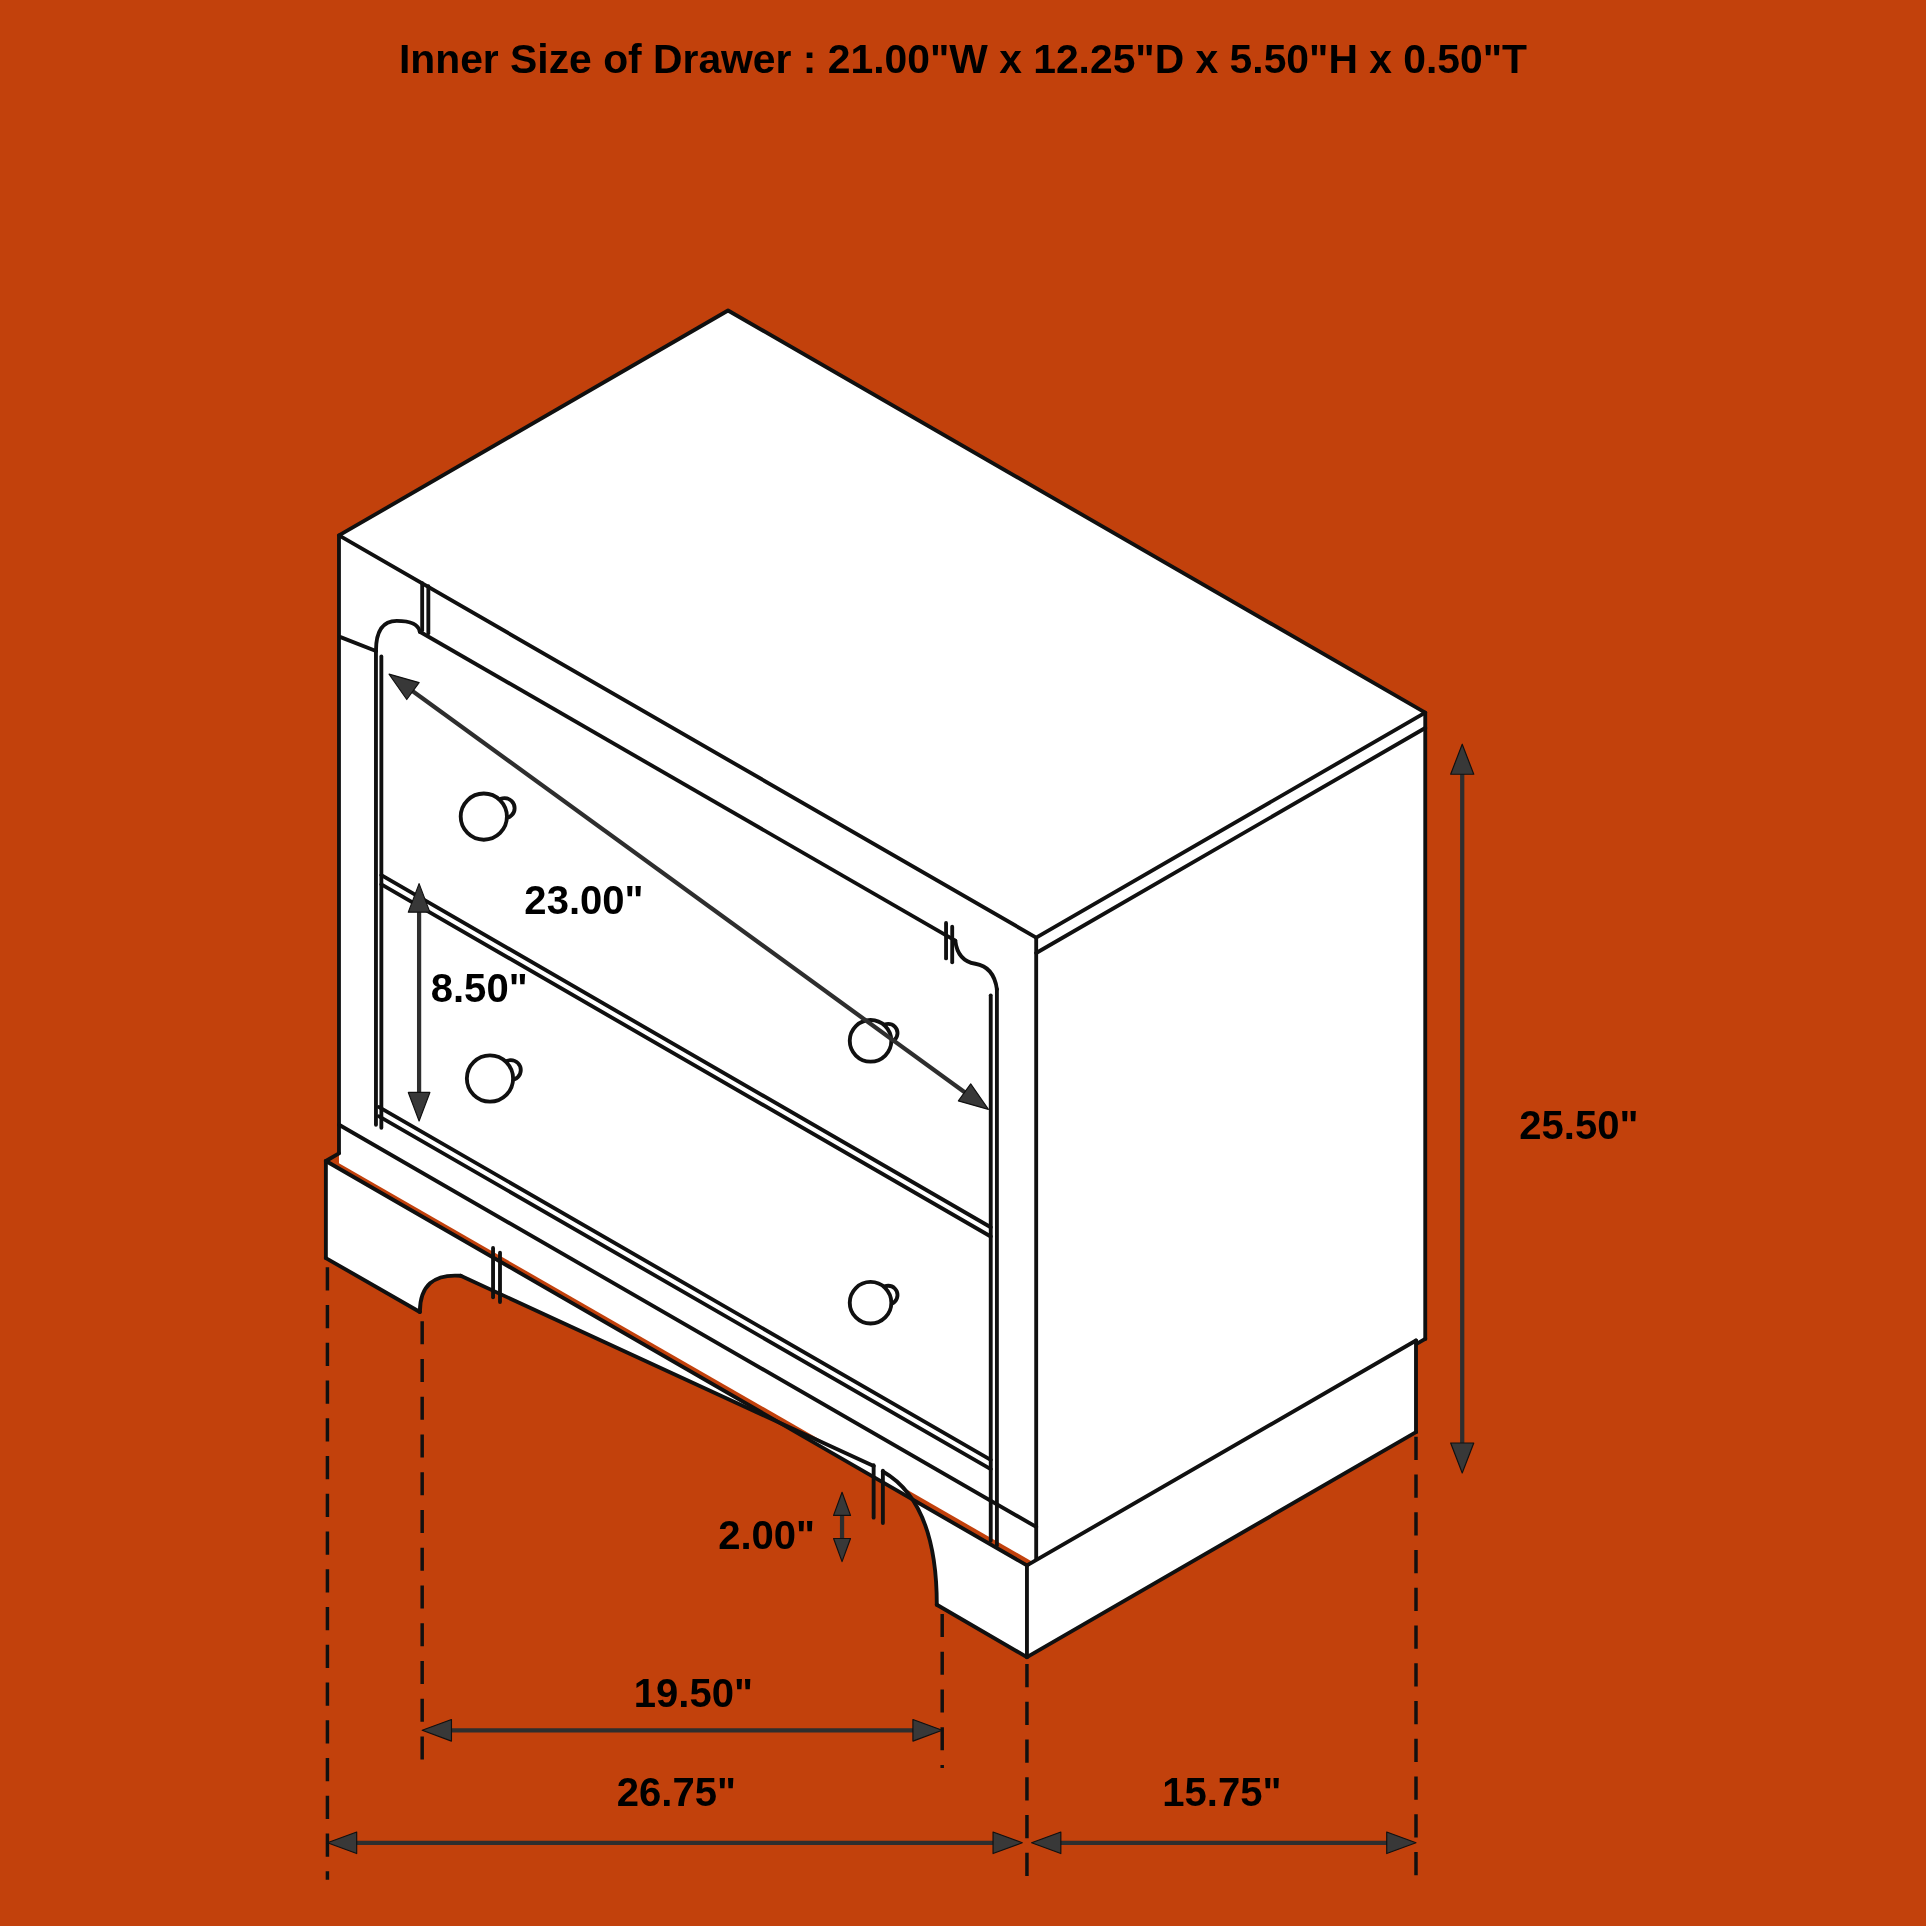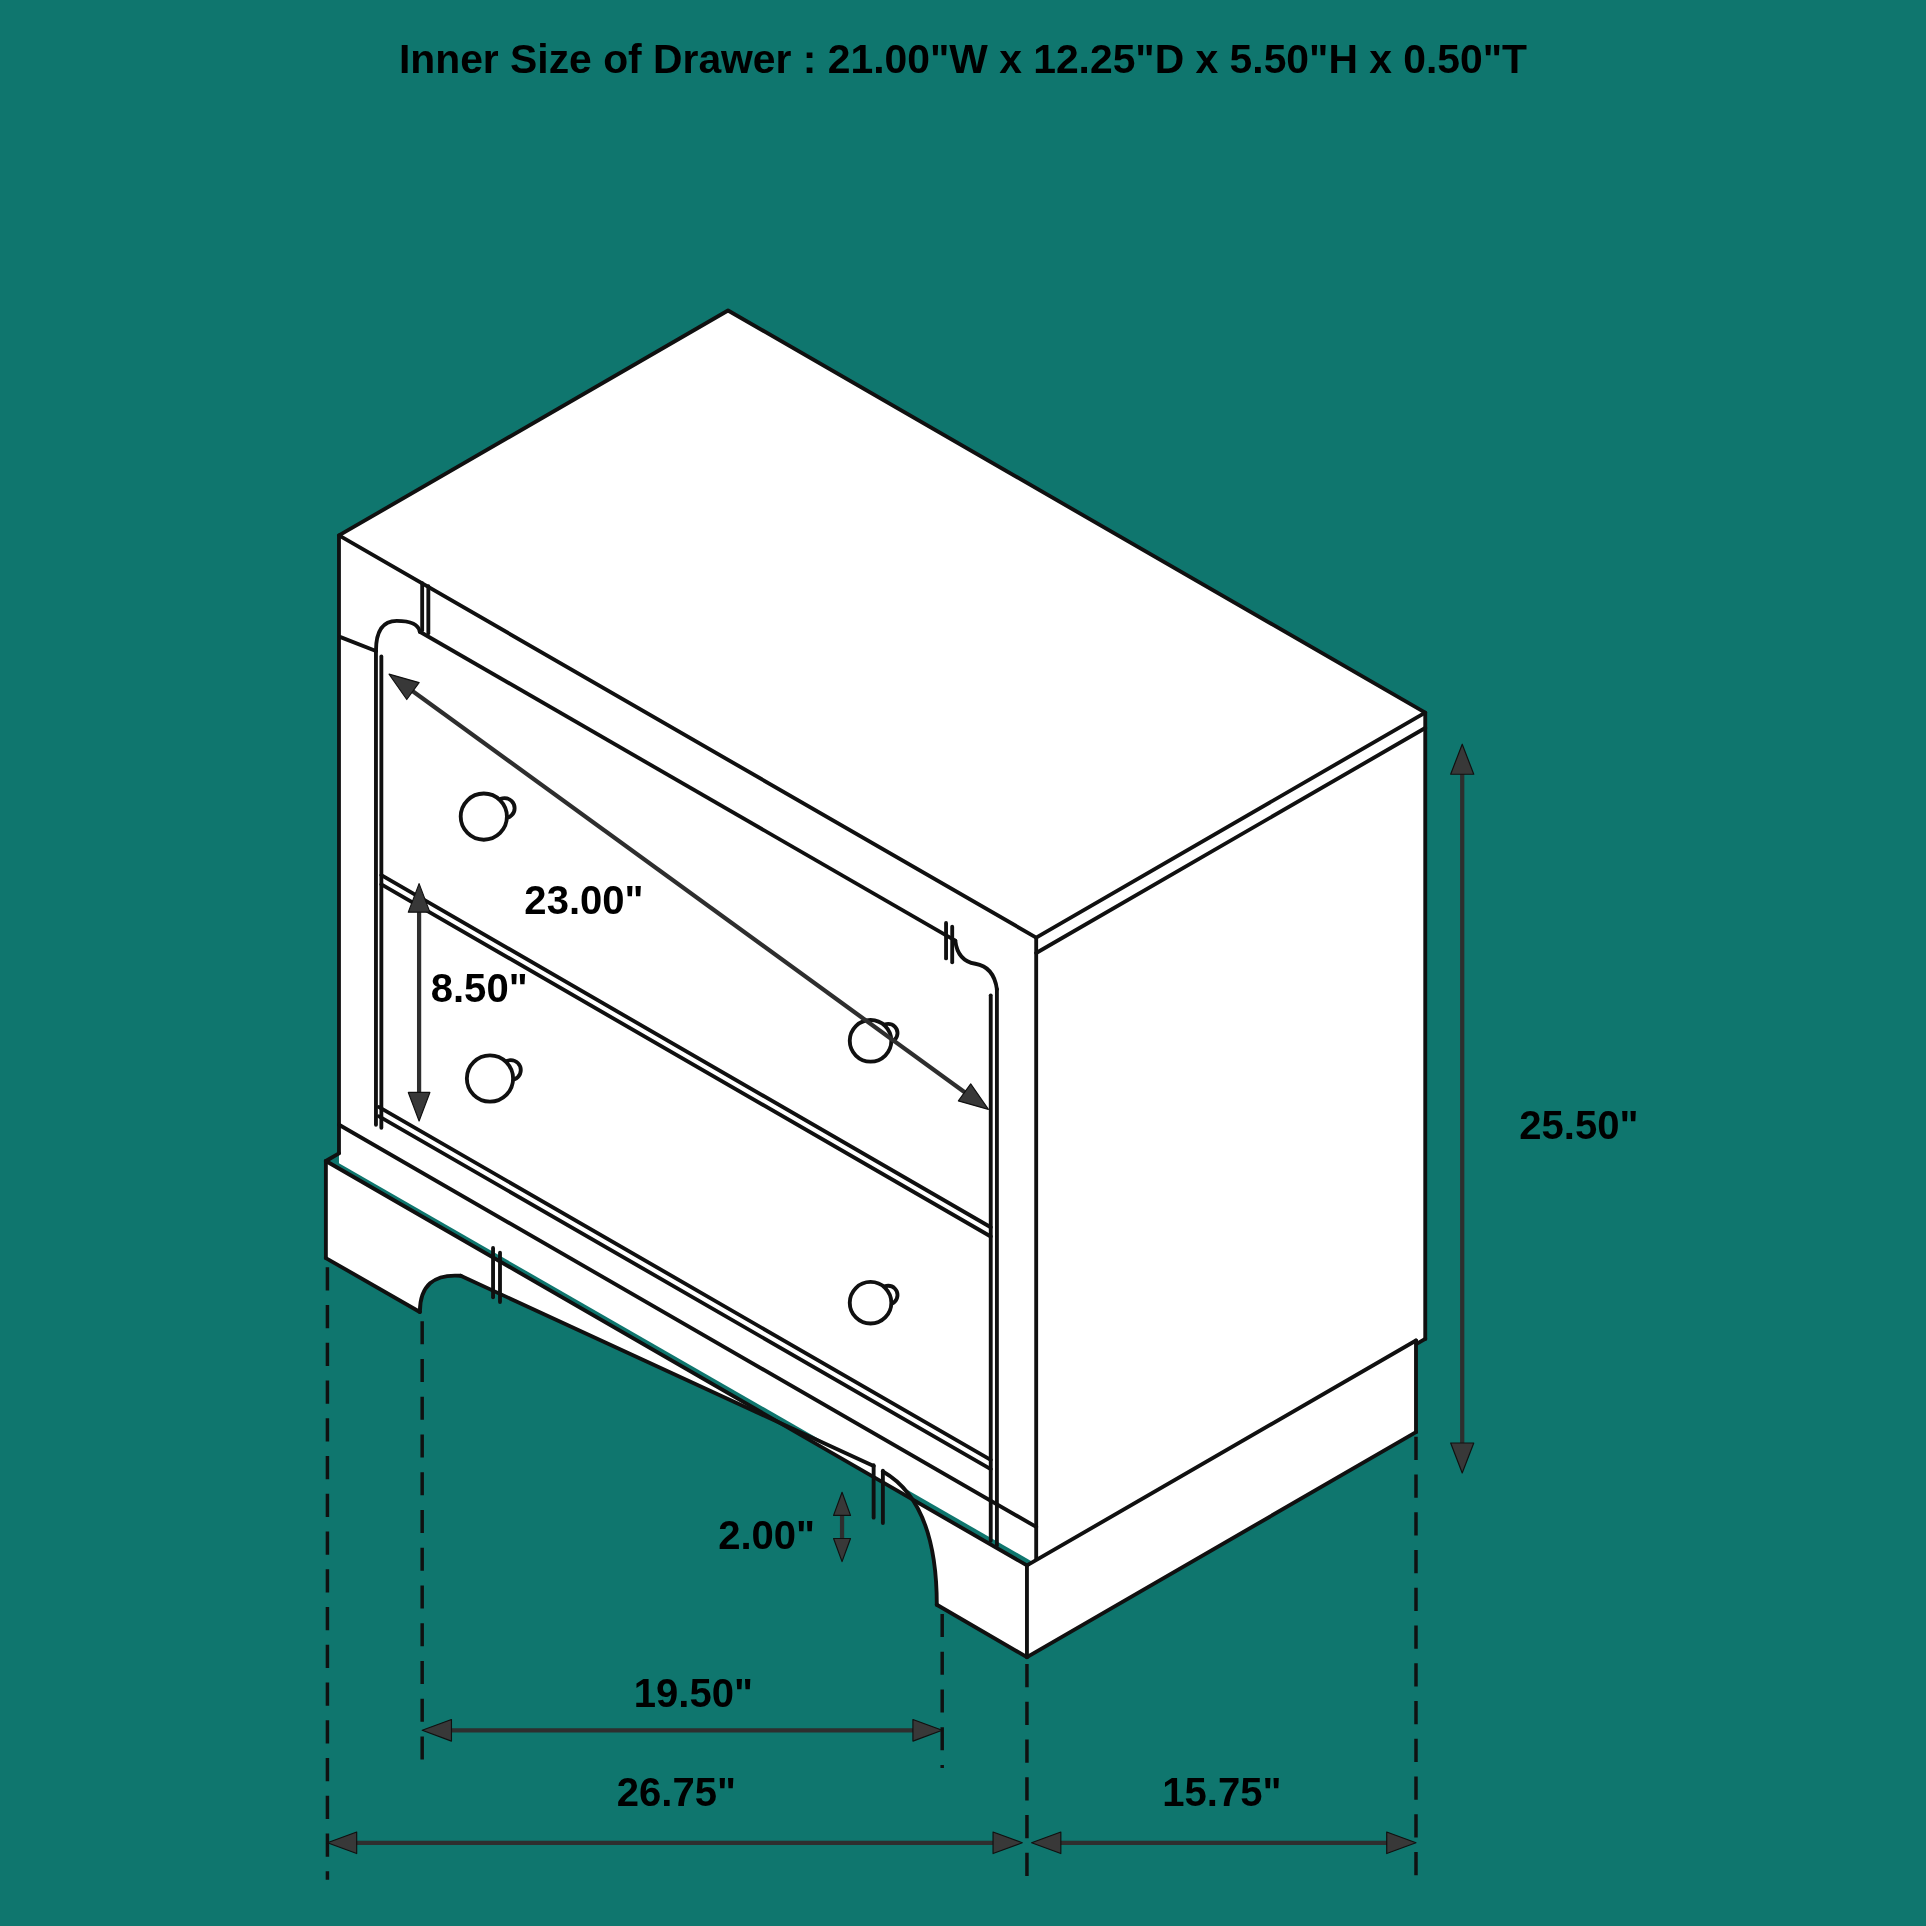--- a/index.html
+++ b/index.html
@@ -5,21 +5,21 @@
   html,body{
     margin:0;
     padding:0;
     background:#ffffff;
     font-family:"Liberation Sans", sans-serif;
   }
   .page{
     position:relative;
     width:1926px;
     height:1926px;
-    background:#0f766e;
+    background:#c2410c;
     overflow:hidden;
   }
   svg{display:block}
   .body-line{
     fill:none;
     stroke:#101010;
     stroke-width:5;
     stroke-linecap:round;
     stroke-linejoin:round;
   }

